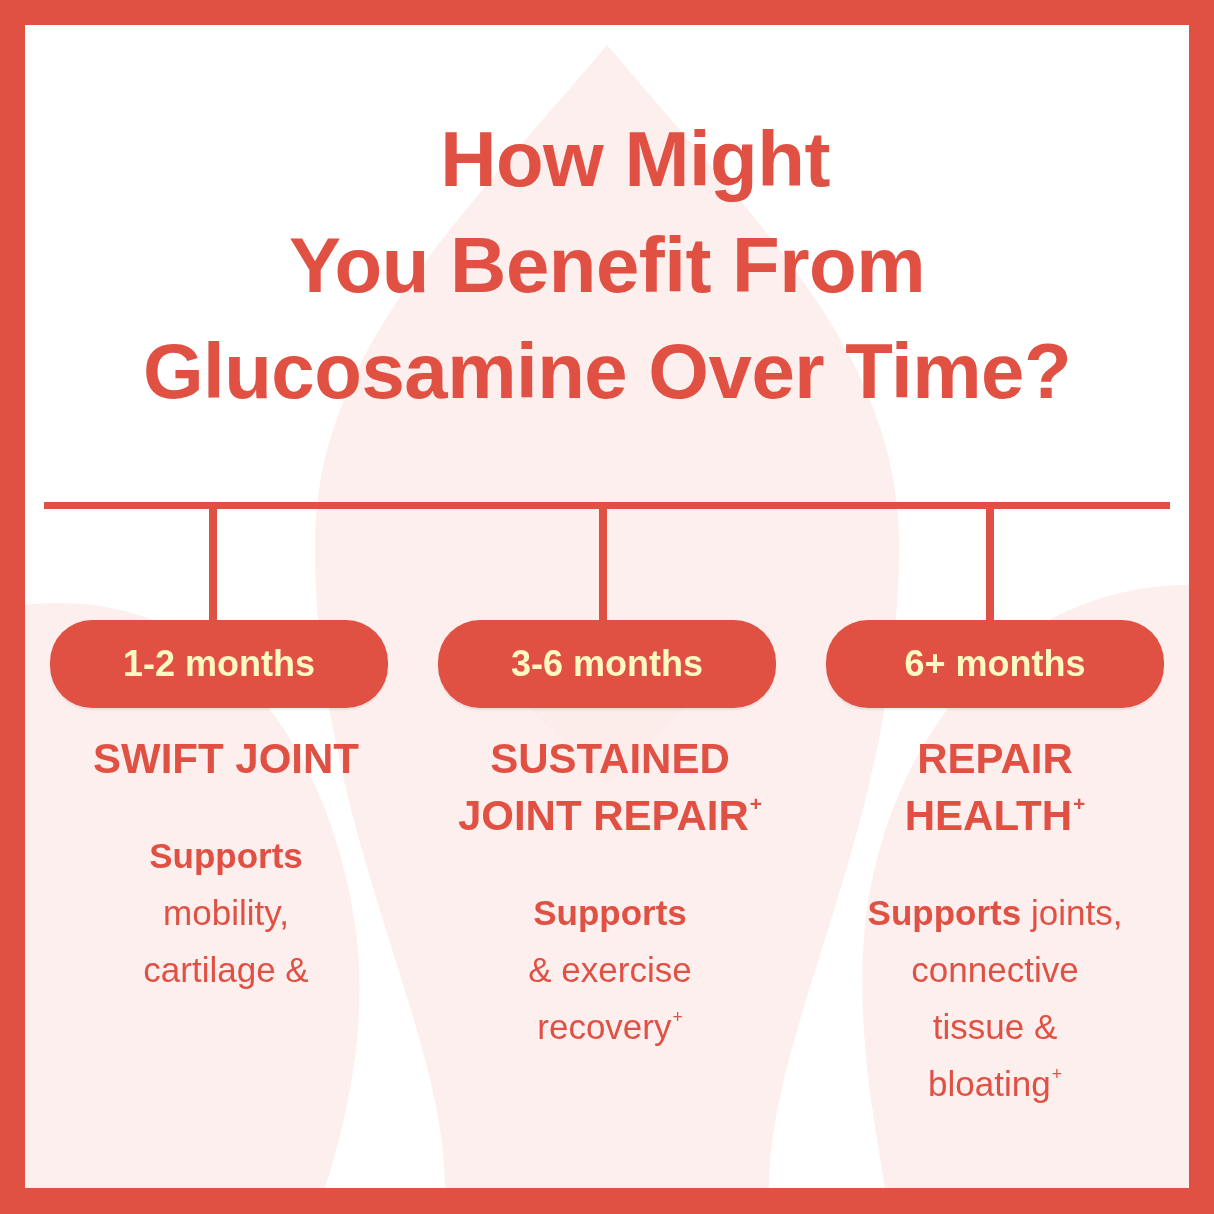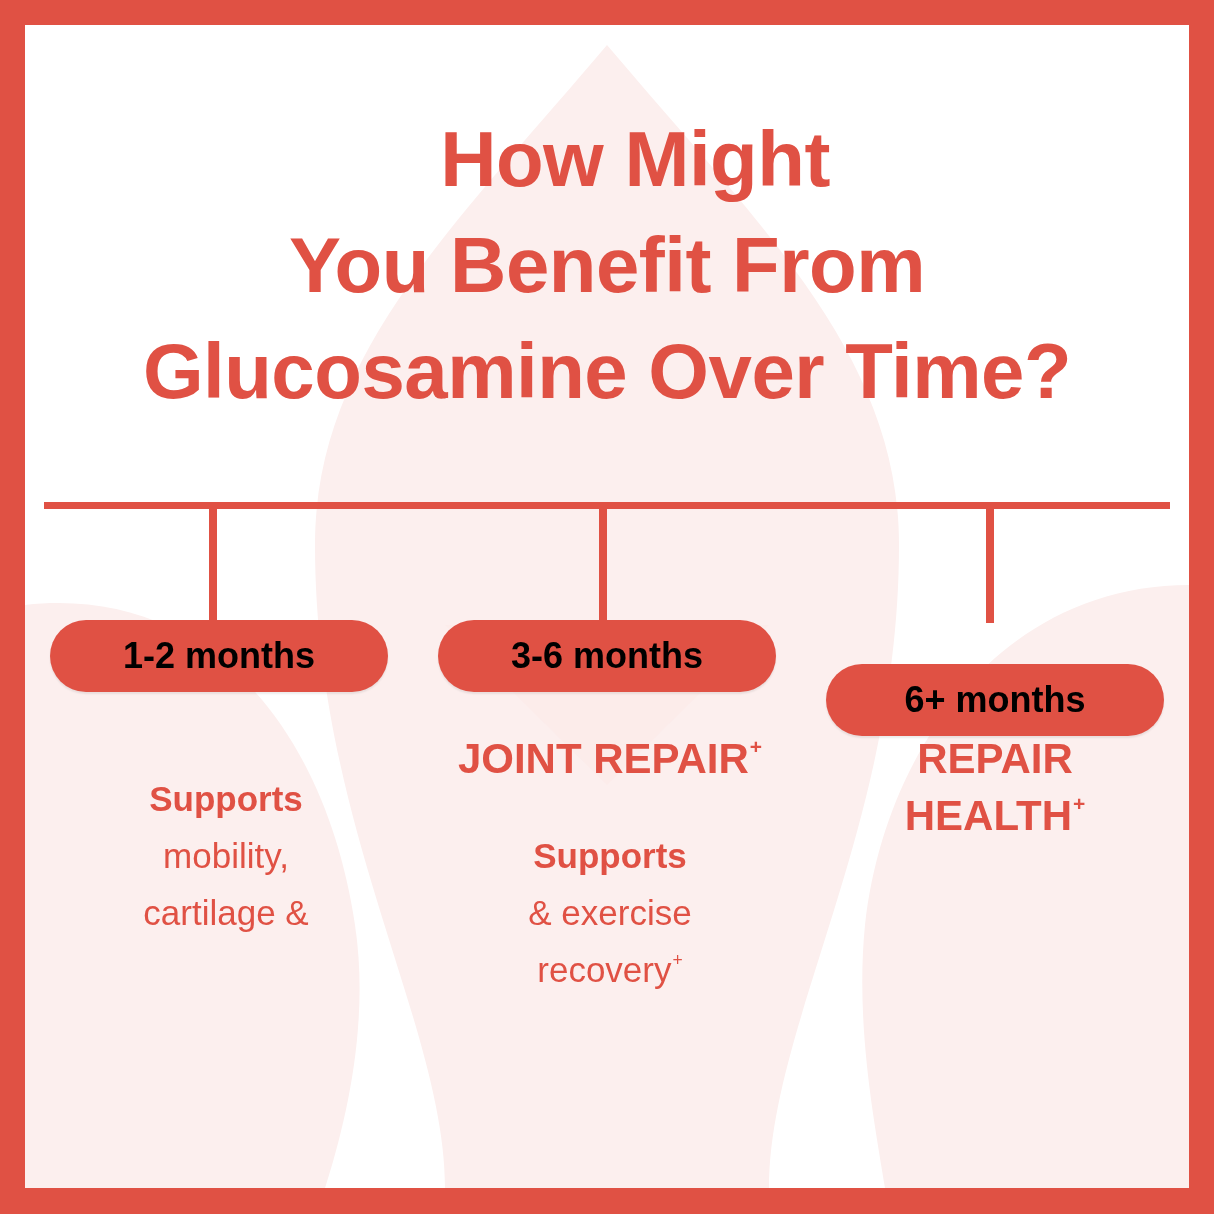--- a/index.html
+++ b/index.html
@@ -15,23 +15,23 @@
   .bg-shape { position: absolute; }
   .title {
     position: absolute; left: 0; top: 0; width: 1214px;
     text-align: center; color: #E05144; font-weight: bold;
     font-size: 78px; line-height: 106px; letter-spacing: -0.5px;
   }
   .title .line { position: absolute; left: 0; width: 1214px; text-align: center; }
   .timeline-bar { position: absolute; left: 44px; top: 502px; width: 1126px; height: 7px; background: #E05144; }
   .drop { position: absolute; top: 505px; width: 8px; height: 118px; background: #E05144; }
   .pill {
-    position: absolute; top: 620px; height: 72px; width: 338px;
+    position: absolute; top: 620px; height: 88px; width: 338px;
     background: #E05144; border-radius: 42px;
-    color: #000000; font-weight: bold; font-size: 36px;
+    color: #fef9c3; font-weight: bold; font-size: 36px;
     display: flex; align-items: center; justify-content: center;
     box-shadow: 0 2px 2px rgba(0,0,0,0.08);
   }
   .col {
     position: absolute; top: 730px; width: 360px; text-align: center; color: #E05144;
   }
   .heading { font-weight: bold; font-size: 42px; line-height: 57px; }
   .body { margin-top: 40px; font-size: 35px; line-height: 57px; }
   .body b { font-weight: bold; }
   sup { font-size: 0.5em; vertical-align: 0.9em; line-height: 0; margin-left: 1px; }
@@ -59,43 +59,51 @@
 <div class="drop" style="left:209px;"></div>
 <div class="drop" style="left:599px;"></div>
 <div class="drop" style="left:986px;"></div>
 
 <div class="pill" style="left:50px;">
   <span>1-2 months</span>
 </div>
 <div class="pill" style="left:438px;">
   <span>3-6 months</span>
 </div>
-<div class="pill" style="left:826px;margin-top:44px;">
+<div class="pill" style="left:826px;">
   <span>6+ months</span>
 </div>
 
 <div class="col" style="left:46px;">
   <div class="heading">
+    <div>SWIFT JOINT</div>
   </div>
   <div class="body">
     <div><b>Supports</b></div>
     <div>mobility,</div>
     <div>cartilage &amp;</div>
   </div>
 </div>
 
 <div class="col" style="left:430px;">
   <div class="heading">
+    <div>SUSTAINED</div>
     <div><span>JOINT REPAIR</span><sup>+</sup></div>
   </div>
   <div class="body">
     <div><b>Supports</b></div>
     <div>&amp; exercise</div>
     <div><span>recovery</span><sup>+</sup></div>
   </div>
 </div>
 
 <div class="col" style="left:815px;">
   <div class="heading">
     <div>REPAIR</div>
     <div><span>HEALTH</span><sup>+</sup></div>
   </div>
+  <div class="body">
+    <div><b>Supports</b><span> joints,</span></div>
+    <div>connective</div>
+    <div>tissue &amp;</div>
+    <div><span>bloating</span><sup>+</sup></div>
+  </div>
 </div>
 
 </body></html>

